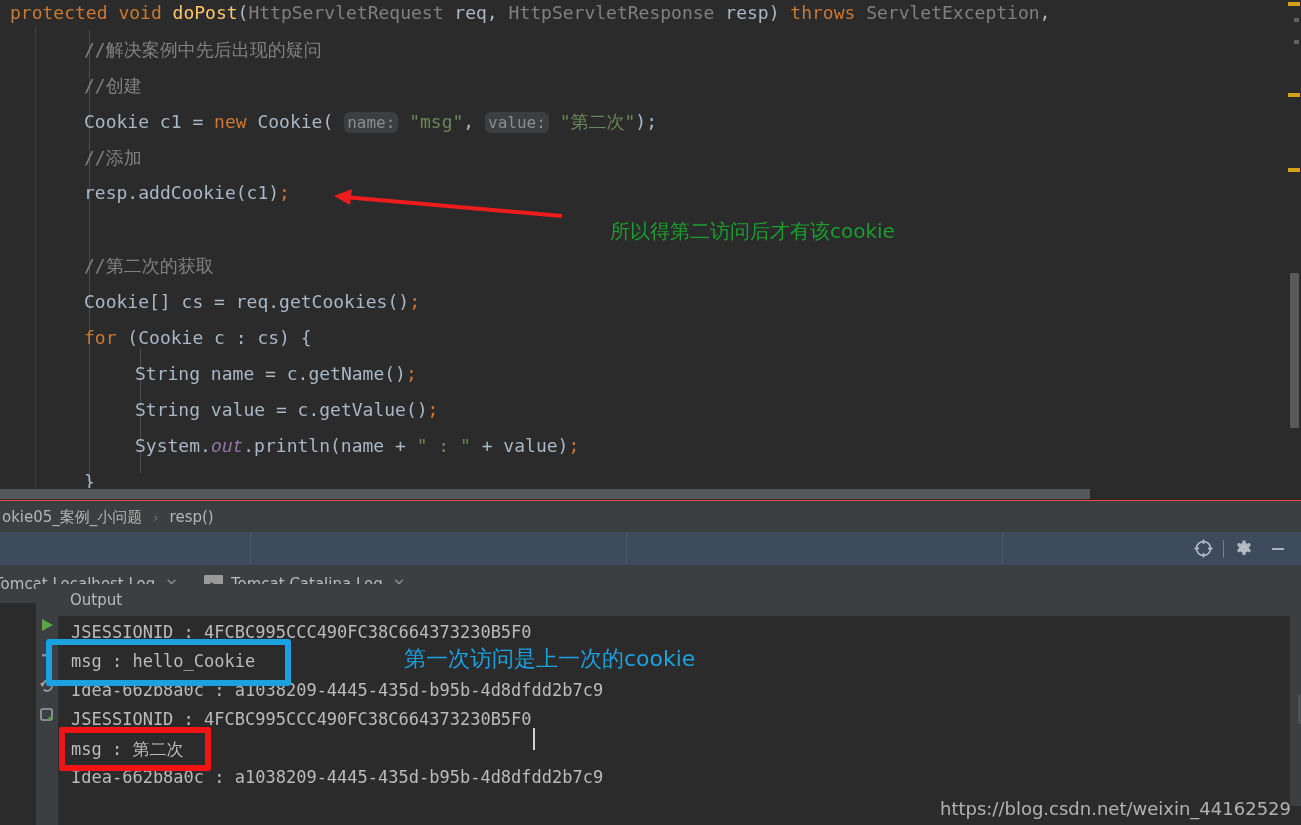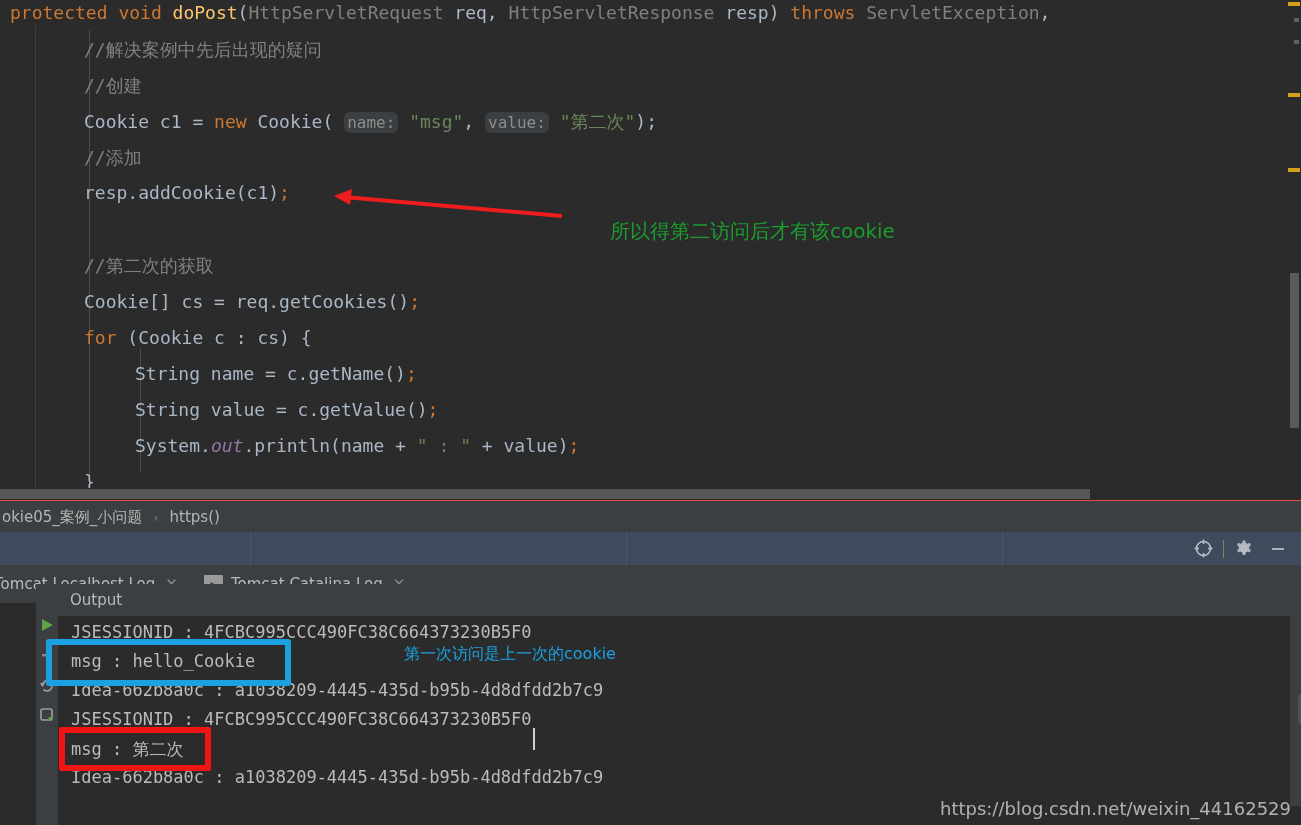--- a/index.html
+++ b/index.html
@@ -26,21 +26,21 @@
   .ln{position:absolute;left:0;white-space:pre;font-size:18px;
       font-family:"DejaVu Sans Mono",monospace;}
 
   
   .kw{color:#cc7832;}
   .fn{color:#ffc66d;}
   .ty{color:#a9b7c6;}
   .cm{color:#808080;margin-top:39px;}
   .st{color:#6a8759;}
   .pl{color:#a9b7c6;}
-  .it{color:#9876aa;font-style:italic;}
+  .it{color:#9876aa;font-style:italic;font-family:Liberation Mono, monospace;}
   .gray{color:#808080;}
   .hint{
     color:#8c8c8c;background:#3b3f41;border-radius:6px;
     padding:1px 3px;font-size:16px;
   }
 
   
   .green-note{
     position:absolute;color:#1a9e2e;
     font-family:"DejaVu Sans","Liberation Sans",sans-serif;
@@ -149,21 +149,21 @@
     position:absolute;border:6px solid #1ba1e2;border-radius:3px;
     box-sizing:border-box;
   }
   .box-red{
     position:absolute;border:6px solid #f01414;border-radius:2px;
     box-sizing:border-box;
   }
   .cyan-note{
     position:absolute;color:#1ba1e2;
     font-family:"DejaVu Sans","Liberation Sans",sans-serif;
-    font-size:16px;white-space:pre;
+    font-size:22px;white-space:pre;
   }
 
   
   .watermark{
     position:absolute;right:10px;bottom:6px;
     font-family:"DejaVu Sans","Liberation Sans",sans-serif;
     font-size:18px;color:#c9c9c9;opacity:.85;white-space:nowrap;
   }
 </style>
 </head>
@@ -209,21 +209,21 @@
       <div class="vscroll-thumb"></div>
     </div>
 
     <div class="hscroll"></div>
     <div class="hscroll-thumb"></div>
   </div>
 
   <div class="breadcrumb">
     <span class="crumb">okie05_案例_小问题</span>
     <span class="crumb-sep">›</span>
-    <span class="crumb">https()</span>
+    <span class="crumb">resp()</span>
   </div>
 
   <div class="twbar">
     <div class="seg" style="width:250px;"></div>
     <div class="seg" style="width:375px;"></div>
     <div class="seg" style="width:375px;"></div>
   </div>
   <div class="twbar-right">
     <div class="tw-icon">
       <svg width="19" height="19" viewBox="0 0 19 19">

